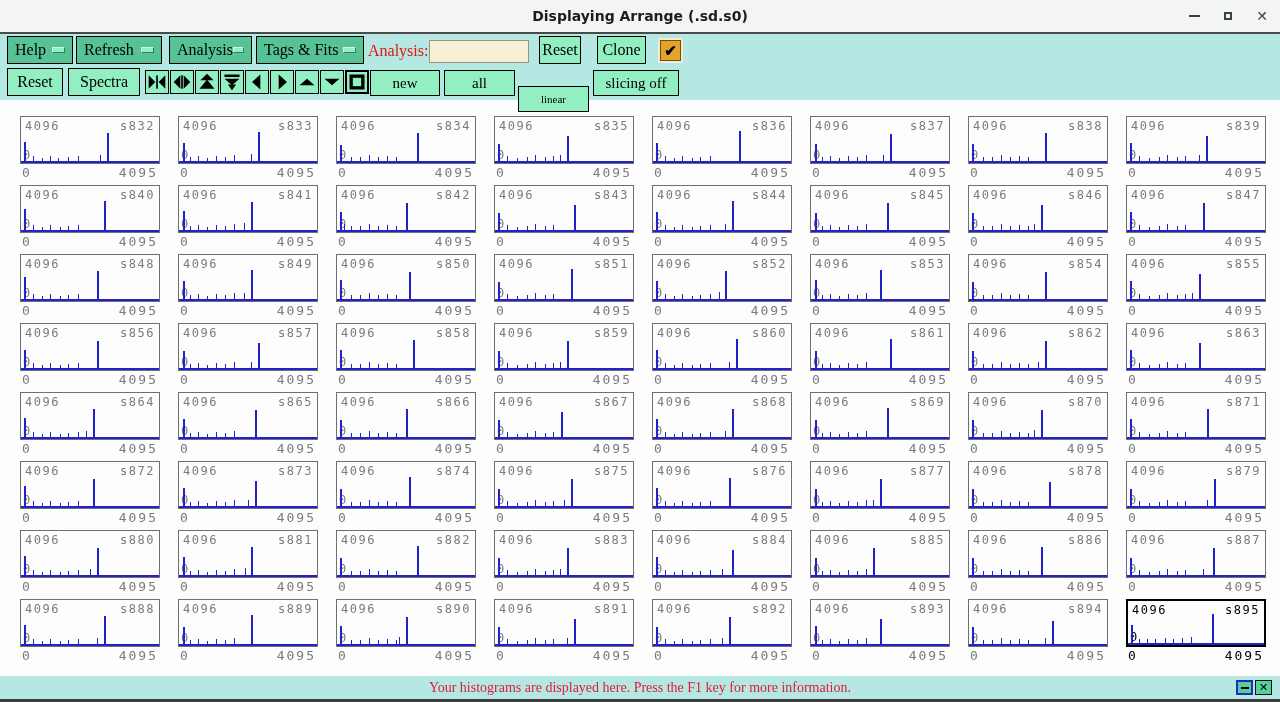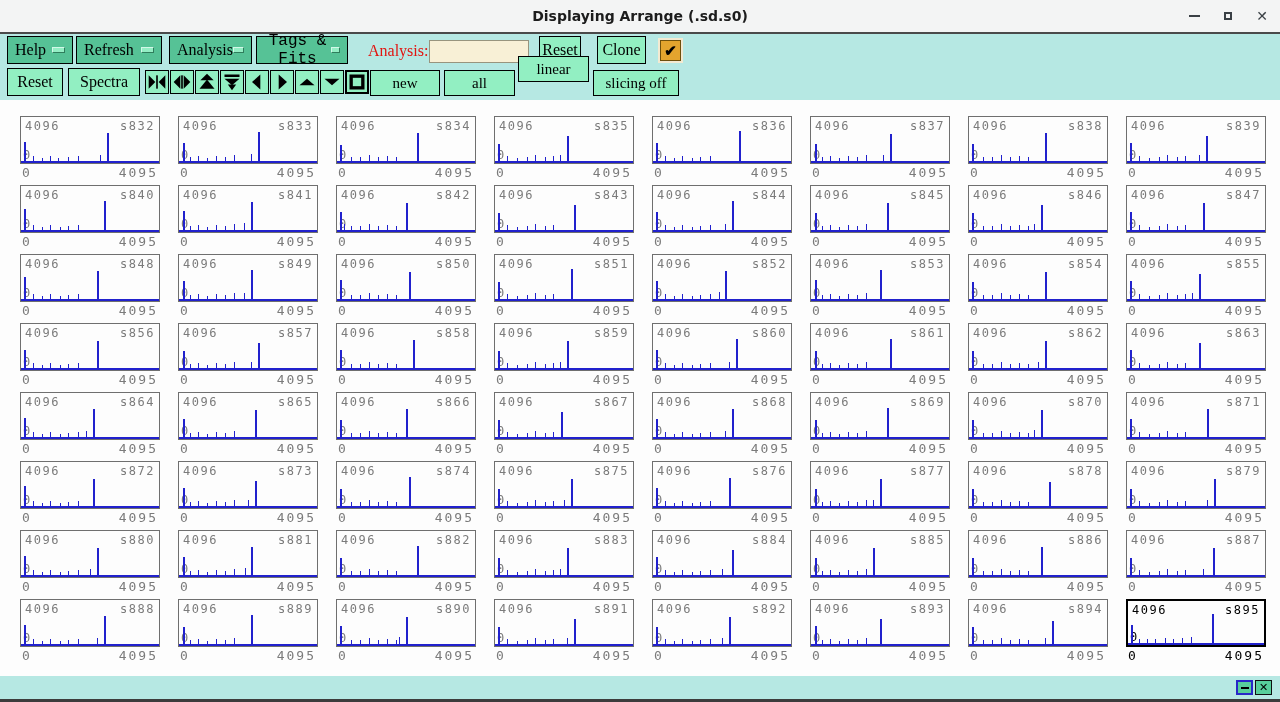--- a/index.html
+++ b/index.html
@@ -86,21 +86,21 @@
       <span class="dash"></span>
     </button>
     <button class="btn menu-btn" style="left:76px;width:86px;">
       <span>Refresh</span>
       <span class="dash"></span>
     </button>
     <button class="btn menu-btn" style="left:169px;width:83px;">
       <span>Analysis</span>
       <span class="dash"></span>
     </button>
-    <button class="btn menu-btn" style="left:256px;width:92px;font-family:Liberation Mono, monospace;">
+    <button class="btn menu-btn" style="left:256px;width:108px;">
       <span>Tags &amp; Fits</span>
       <span class="dash"></span>
     </button>
     <span class="chan-label">Analysis:</span>
     <input class="chan-input" value="" style="">
     <button class="btn lite" style="left:539px;top:2px;width:42px;height:28px;font-size:16px;">Reset</button>
     <button class="btn lite" style="left:597px;top:2px;width:49px;height:28px;font-size:16px;">Clone</button>
     <div class="checkbox">✔</div>
 
     <button class="btn lite" style="left:7px;top:34px;width:56px;height:28px;font-size:16px;">Reset</button>
@@ -156,21 +156,21 @@
       </button>
       <button class="icon-btn thick">
         <svg width="20" height="20" viewBox="0 0 24 24">
             <rect x="5" y="5" width="14" height="14" fill="none" stroke="#000" stroke-width="4"></rect>
           </svg>
       </button>
     </div>
 
     <button class="btn lite" style="left:370px;top:36px;width:70px;height:26px;font-size:15px;">new</button>
     <button class="btn lite" style="left:444px;top:36px;width:71px;height:26px;font-size:15px;">all</button>
-    <button class="btn lite" style="left:518px;top:22px;width:71px;height:26px;font-size:15px;">linear</button>
+    <button class="btn lite" style="left:518px;top:52px;width:71px;height:26px;font-size:11px;">linear</button>
     <button class="btn lite" style="left:593px;top:36px;width:86px;height:26px;font-size:15px;">slicing off</button>
   </div>
 
   <div class="main">
     <div class="grid">
         <div class="panel">
           <div class="pbox">
             <span class="ptext pymax">4096</span>
             <span class="ptext pid">s832</span>
             <span class="ptext pzero">0</span>
@@ -1480,19 +1480,20 @@
           </div>
           <div class="paxis">
             <span>0</span>
             <span>4095</span>
           </div>
         </div>
       </div>
   </div>
 
   <div class="statusbar">
+    <span class="status-msg">Your histograms are displayed here. Press the F1 key for more information.</span>
     <button class="mini mini-min">
         <span class="minbar"></span>
       </button>
     <button class="mini mini-x">✕</button>
   </div>
 
 </div>
 
 </body></html>

